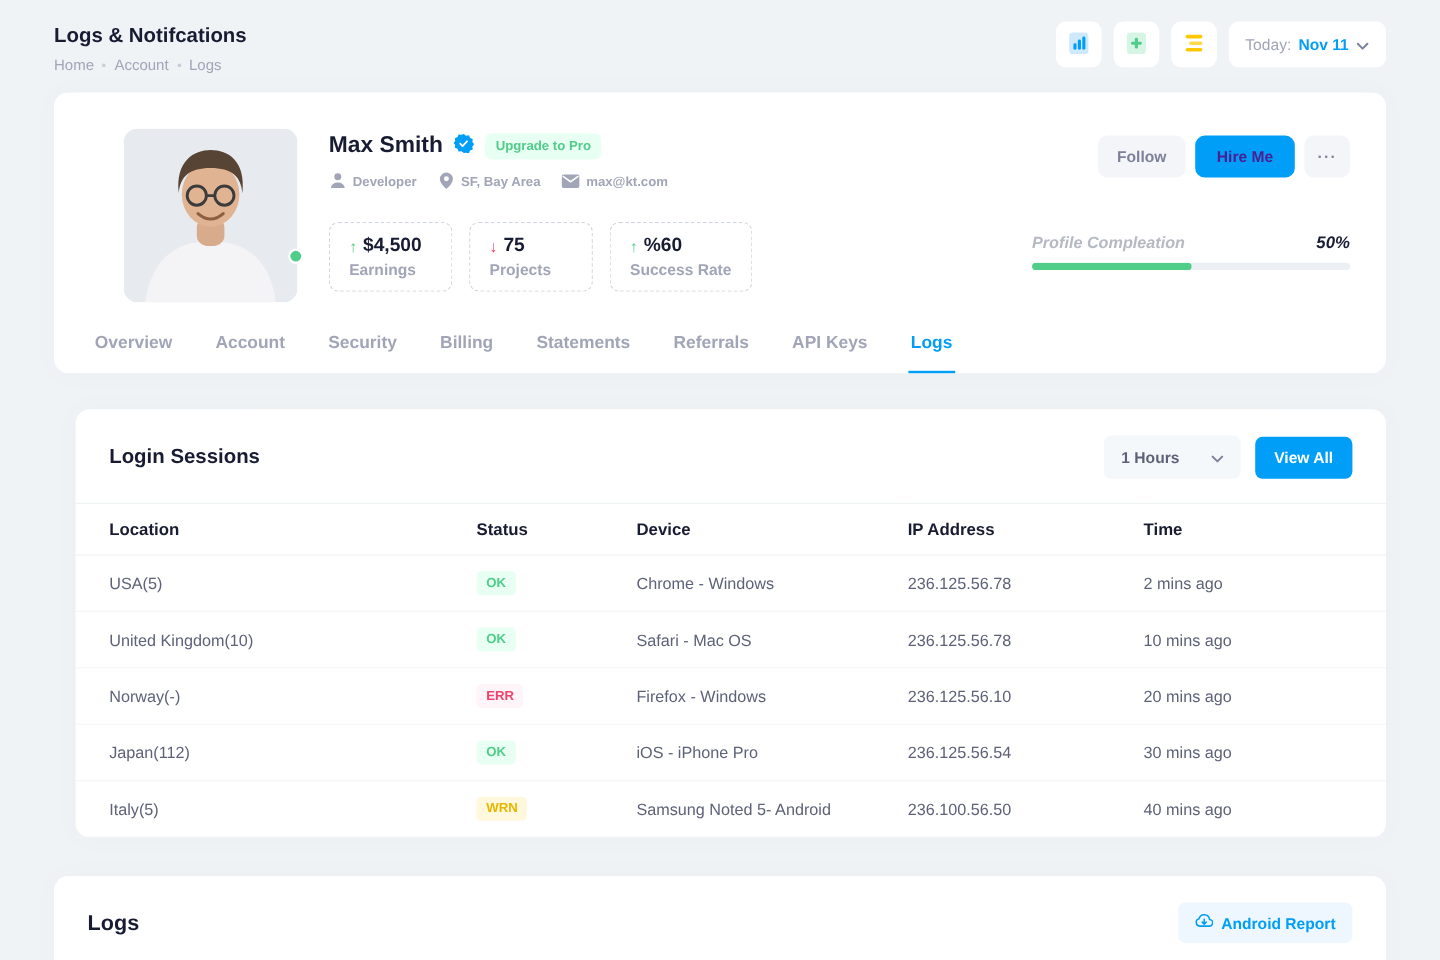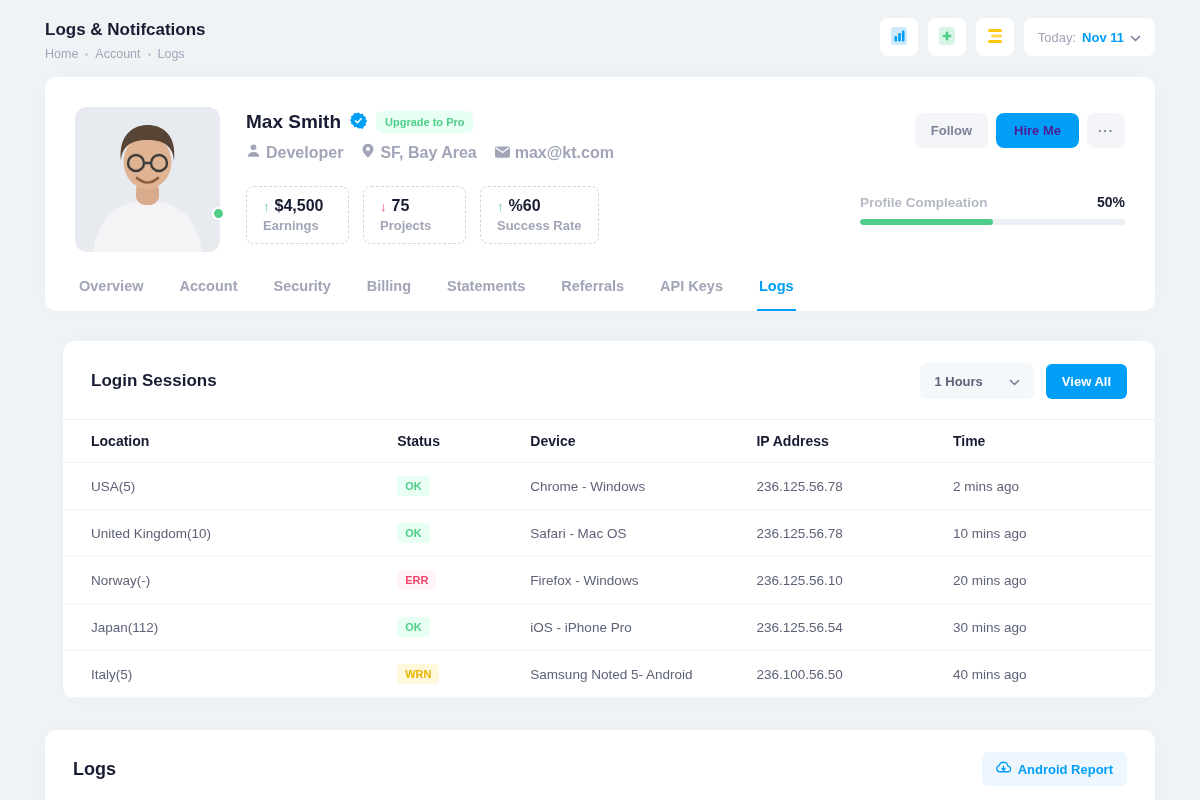--- a/index.html
+++ b/index.html
@@ -20,49 +20,49 @@
               align-items:center; gap:6px; padding:0 14px; font-size:13px; cursor:pointer;
               font-family:inherit; }
   .date-label { color:#a1a5b7; }
   .date-value { color:#009ef7; font-weight:700; }
 
   
   .card { background:#fff; border-radius:12px; box-shadow:0 0 20px rgba(76,87,125,.03); }
 
   
   .profile-card { padding:30px 30px 0; }
-  .profile-top { display:flex; gap:26px; }
+  .profile-top { display:flex; gap:26px;margin-left:28px; }
   .avatar-wrap { position:relative; width:145px; height:145px; flex:0 0 145px; }
   .avatar { width:145px; height:145px; border-radius:12px; overflow:hidden; }
   .status-dot { position:absolute; right:-5px; bottom:32px; width:13px; height:13px;
                 border-radius:50%; background:#50cd89; border:2.5px solid #fff; }
   .profile-main { flex:1; }
   .name-row { display:flex; align-items:center; gap:9px; margin-top:4px; }
   .profile-name { font-size:19px; font-weight:700; }
   .upgrade-badge { background:#e8fff3; color:#50cd89; font-size:11px; font-weight:700;
                    padding:5px 9px; border-radius:6px; cursor:pointer; }
   .meta-row { display:flex; align-items:center; gap:18px; margin-top:10px;
-              color:#a1a5b7; font-size:16px; font-weight:600; }
+              color:#a1a5b7; font-size:11px; font-weight:600; }
   .meta-item { display:flex; align-items:center; gap:5px; cursor:pointer; }
   .stats-row { display:flex; gap:14px; margin-top:24px; }
   .stat-box { border:1px dashed #d2d6de; border-radius:8px; padding:10px 16px; min-width:103px; }
   .stat-value-row { display:flex; align-items:center; gap:5px; }
   .stat-value { font-size:16px; font-weight:700; }
   .trend { font-size:13px; font-weight:700; }
   .trend[data-trend="up"]::before { content:"↑"; color:#50cd89; }
   .trend[data-trend="down"]::before { content:"↓"; color:#f1416c; }
   .stat-label { font-size:13px; color:#a1a5b7; margin-top:3px; font-weight:600; }
   .profile-right { width:265px; display:flex; flex-direction:column; align-items:flex-end; }
   .actions { display:flex; gap:8px; margin-top:6px; }
   .btn { border:none; border-radius:8px; font-family:inherit; font-size:13px; font-weight:700;
          cursor:pointer; }
   .btn-light { background:#f3f5f8; color:#7e8299; padding:10px 16px;text-align:right; }
   .btn-primary { background:#009ef7; color:#4c1d95; padding:10px 18px; }
   .btn-more { background:#f3f5f8; color:#7e8299; width:38px; padding:10px 0; letter-spacing:1px; }
-  .progress-block { width:100%; margin-top:46px; }
+  .progress-block { width:100%; margin-top:46px;font-style:italic; }
   .progress-labels { display:flex; justify-content:space-between; align-items:center; margin-bottom:9px; }
   .progress-title { font-size:13.5px; color:#b5b9c4; font-weight:600; }
   .progress-percent { font-size:14px; font-weight:700; color:#181c32; }
   .progress-track { height:6px; background:#eceff3; border-radius:3px; overflow:hidden; }
   .progress-fill { height:100%; background:#50cd89; border-radius:3px; }
 
   .tabs { display:flex; gap:32px; margin-top:18px; padding-left:2px; }
   .tab { font-size:14.5px; font-weight:600; color:#a1a5b7; padding:8px 2px 15px;
          border-bottom:2px solid transparent; cursor:pointer; }
   .tab[data-active="true"] { color:#009ef7; border-bottom-color:#009ef7; }

